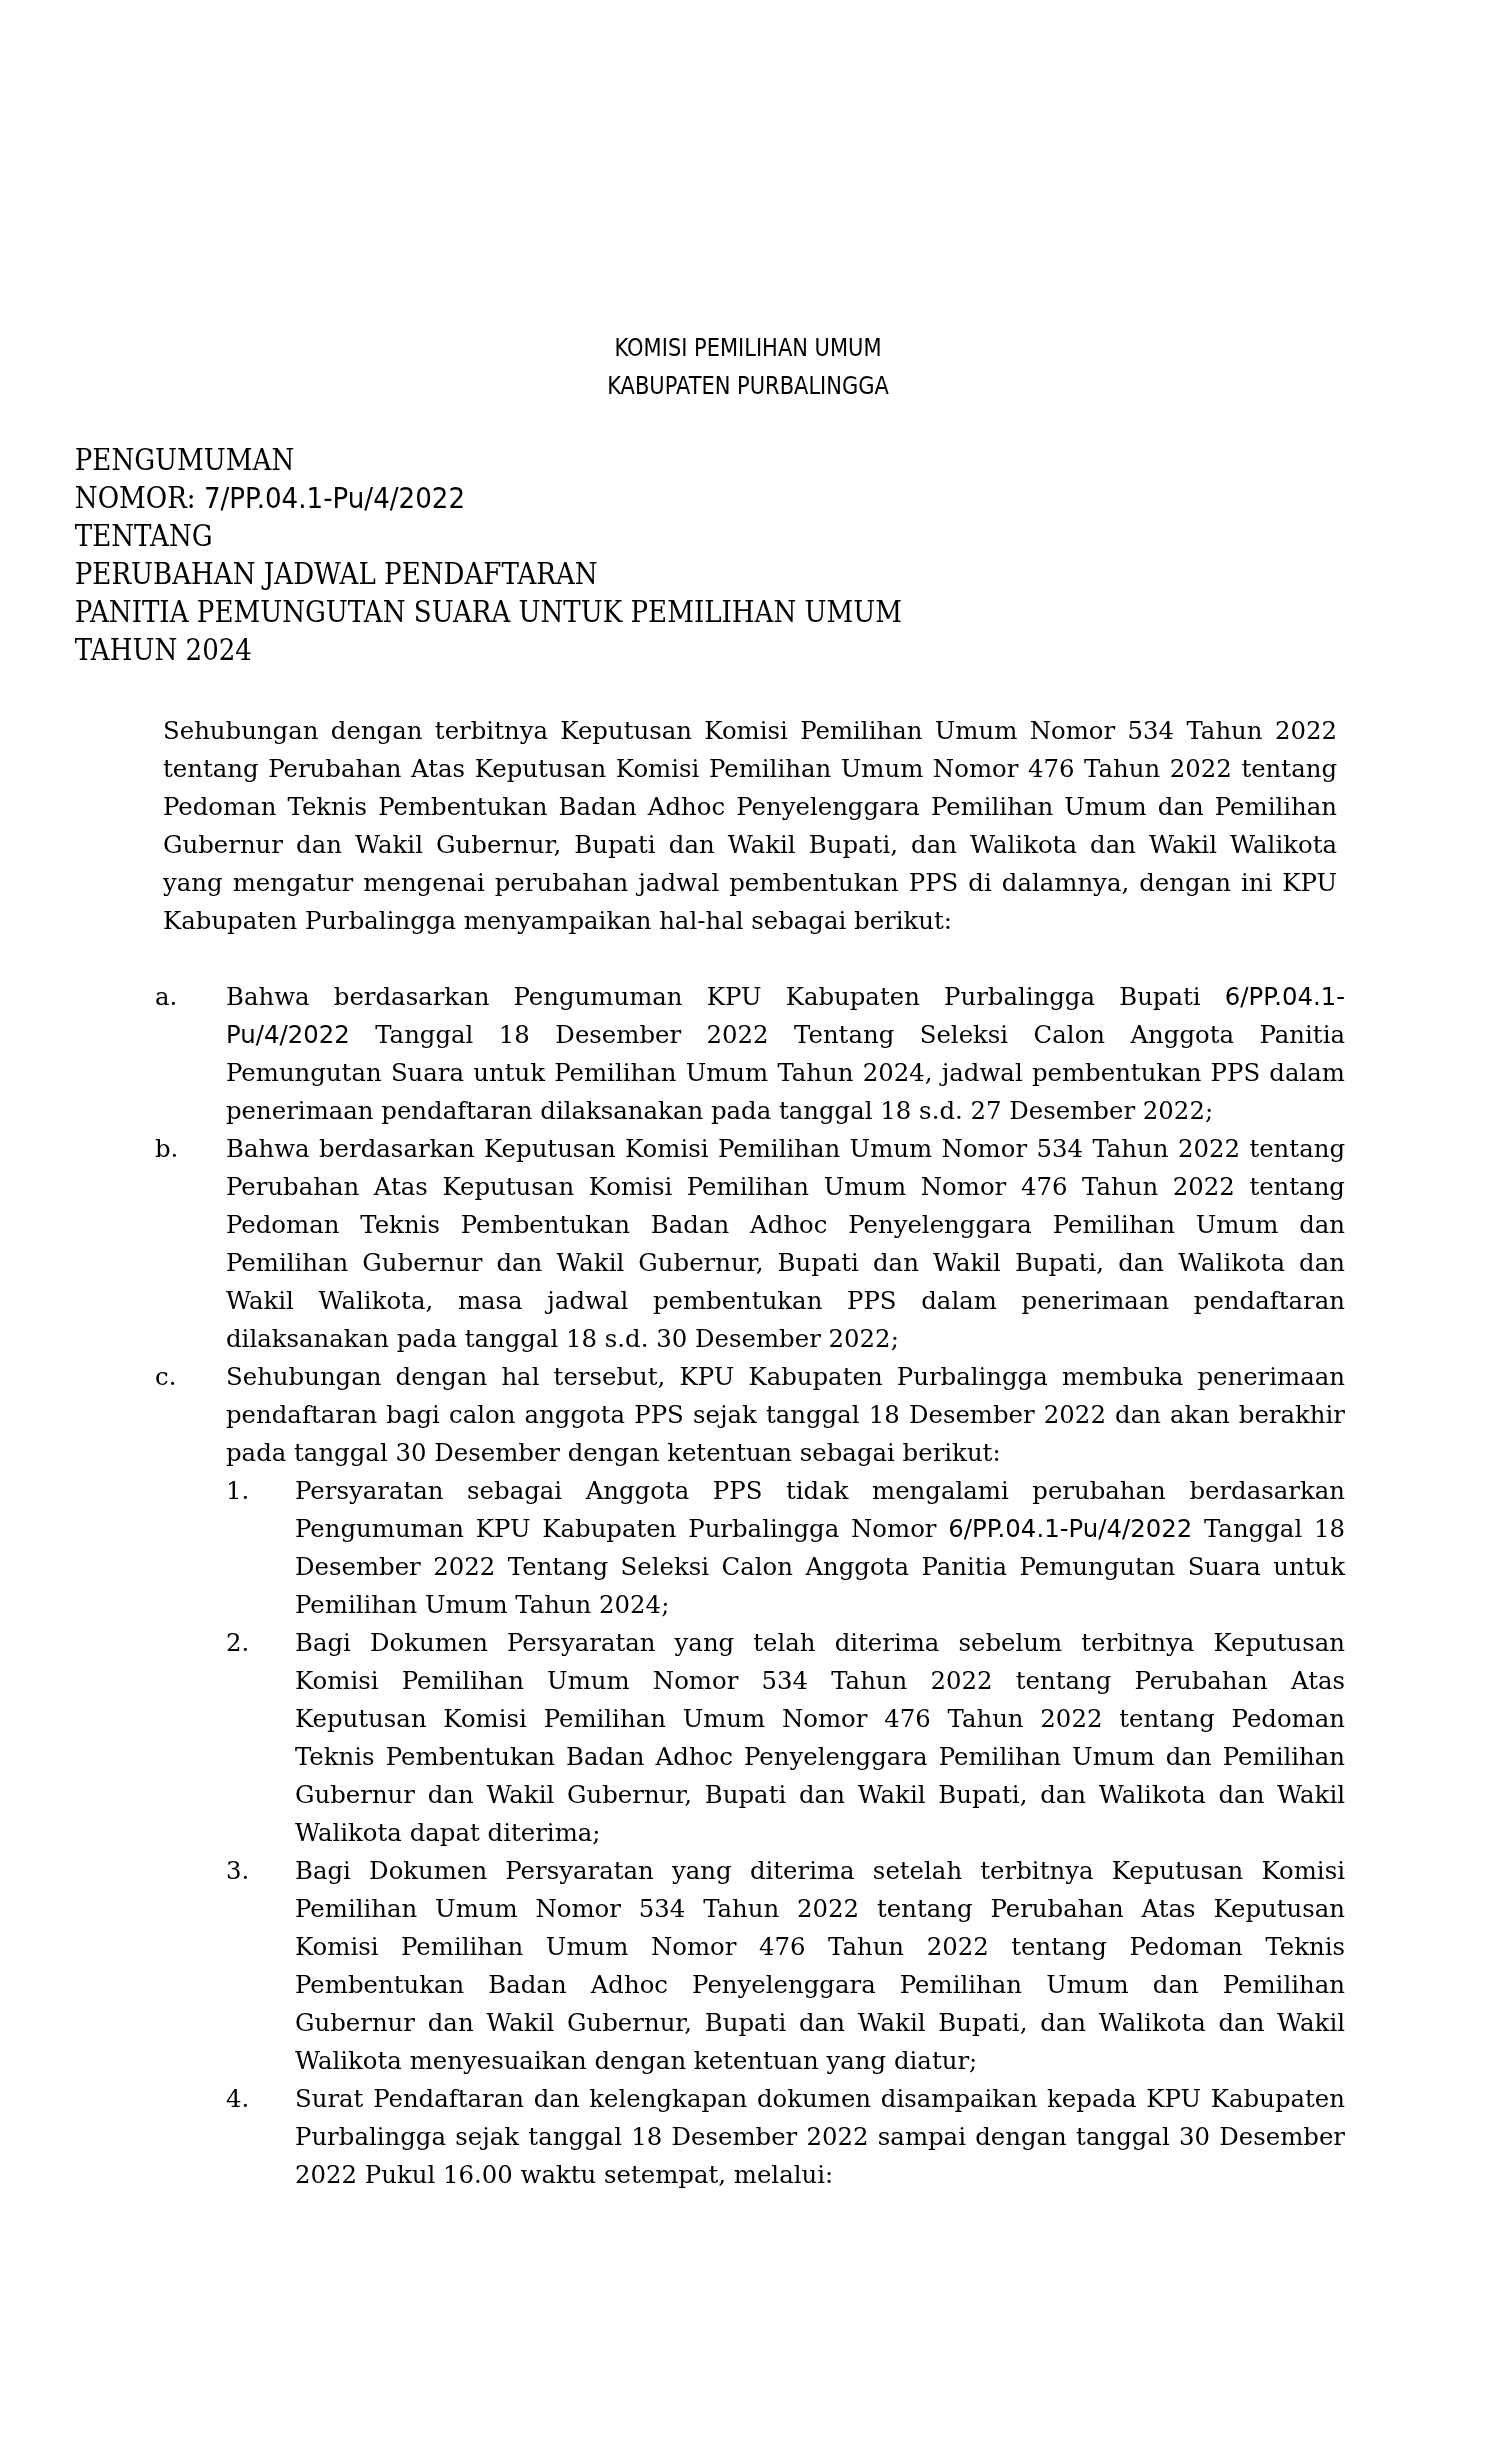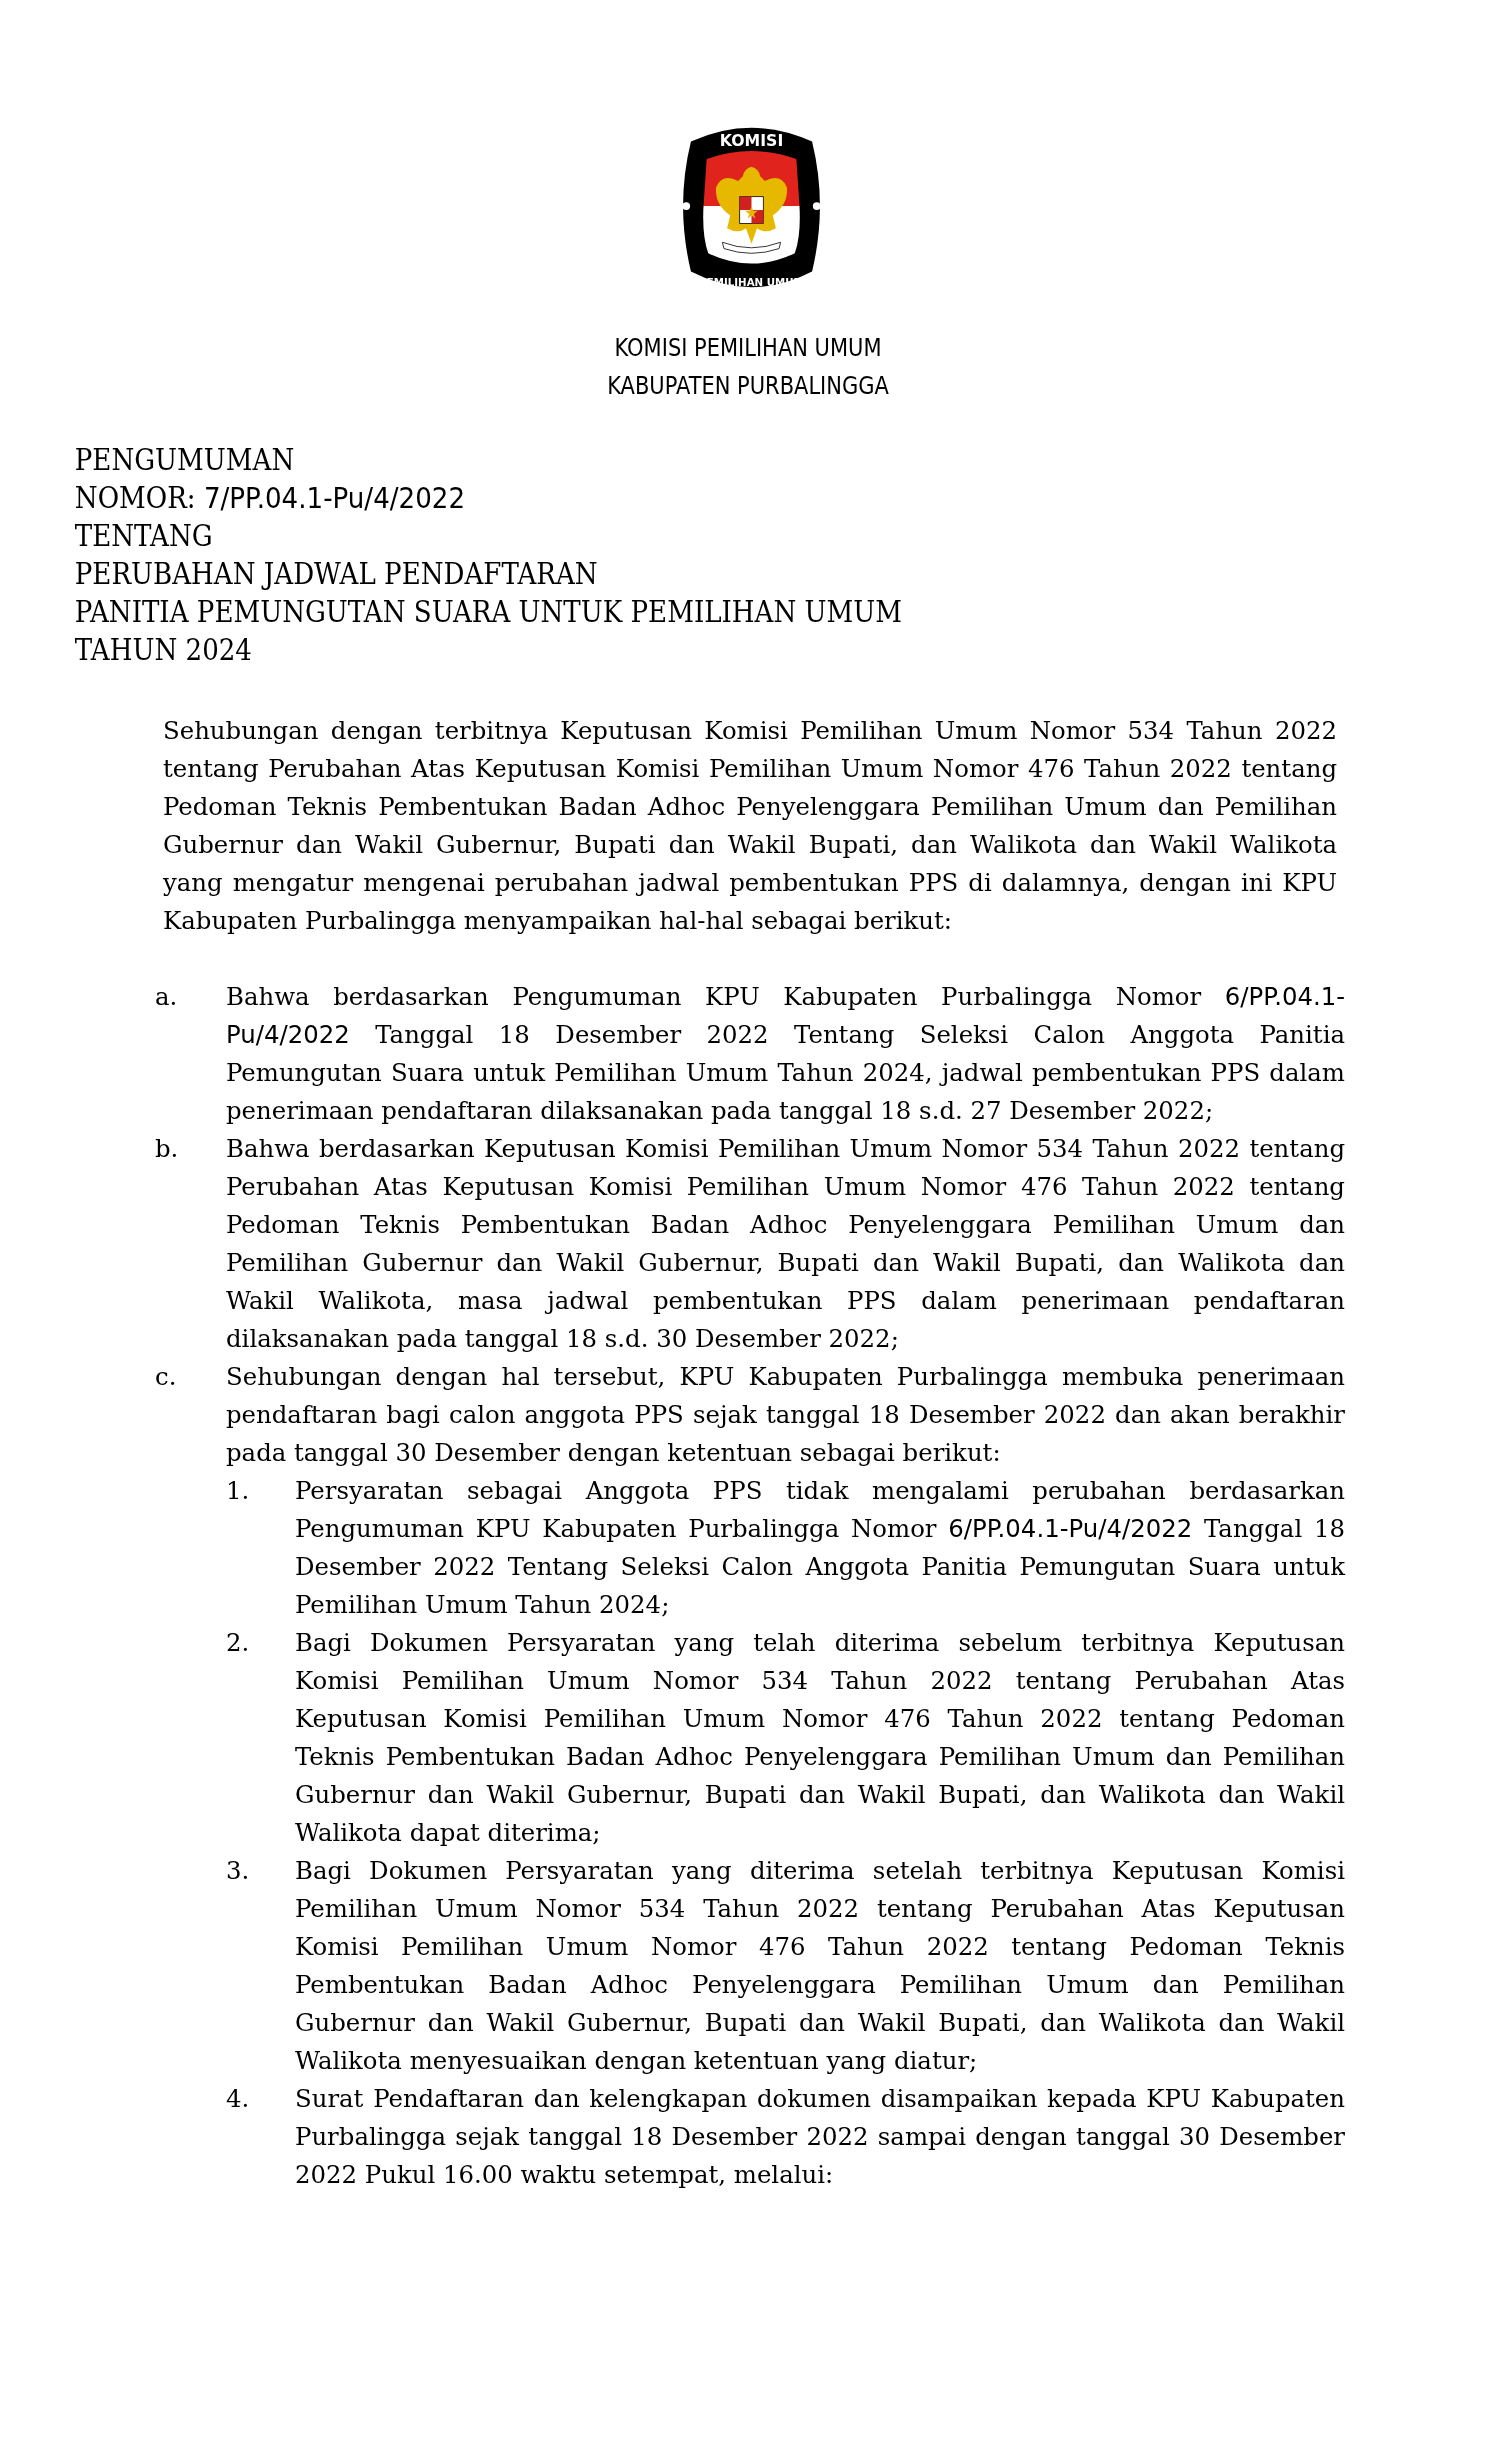--- a/index.html
+++ b/index.html
@@ -20,37 +20,20 @@
   .marker { position: absolute; left: 0; top: 0; }
   .sub { position: relative; padding-left: 69px; text-align: justify; }
   .sub .marker { left: 0; }
   .body span.code { font-size: 24.4px; }
 </style>
 </head>
 <body>
 
 <div class="page">
 
-  <div class="logo">
-    <svg width="153" height="177" viewBox="0 0 194 225">
-      <path d="M20 30 Q97 -5 174 30 Q194 112 174 195 Q97 235 20 195 Q0 112 20 30 Z" fill="#000"></path>
-      <path d="M40 52 Q97 32 154 52 L158 112 L36 112 Z" fill="#e0231d"></path>
-      <path d="M36 112 L158 112 Q160 150 152 172 Q97 198 42 172 Q34 150 36 112 Z" fill="#fff"></path>
-      <path d="M97 62 Q88 64 86 74 L80 80 Q60 70 52 88 Q50 110 70 124 L66 140 Q80 148 90 140 L97 160 L104 140 Q114 148 128 140 L124 124 Q144 110 142 88 Q134 70 114 80 L108 74 Q106 64 97 62 Z" fill="#e6b800"></path>
-      <rect x="82" y="100" width="30" height="34" fill="#fff" stroke="#000" stroke-width="1"></rect>
-      <rect x="82" y="100" width="15" height="17" fill="#d02020"></rect>
-      <rect x="97" y="117" width="15" height="17" fill="#d02020"></rect>
-      <polygon points="97,112 99,118 105,118 100,122 102,128 97,124 92,128 94,122 89,118 95,118" fill="#e6b800"></polygon>
-      <path d="M60 158 Q97 172 134 158 L132 166 Q97 178 62 166 Z" fill="#fff" stroke="#000" stroke-width="1"></path>
-      <circle cx="14" cy="112" r="5" fill="#fff"></circle>
-      <circle cx="180" cy="112" r="5" fill="#fff"></circle>
-      <text x="97" y="36" text-anchor="middle" fill="#fff" font-family="DejaVu Sans, sans-serif" font-weight="bold" font-size="20">KOMISI</text>
-      <text x="97" y="214" text-anchor="middle" fill="#fff" font-family="DejaVu Sans, sans-serif" font-weight="bold" font-size="13">PEMILIHAN UMUM</text>
-    </svg>
-  </div>
 
   <div class="org">
     <div>KOMISI PEMILIHAN UMUM</div>
     <div>KABUPATEN PURBALINGGA</div>
   </div>
 
   <div class="titleblock">
     <div>PENGUMUMAN</div>
     <div><span>NOMOR: </span><span class="code">7/PP.04.1-Pu/4/2022</span></div>
     <div>TENTANG</div>
@@ -58,21 +41,21 @@
     <div>PANITIA PEMUNGUTAN SUARA UNTUK PEMILIHAN UMUM</div>
     <div>TAHUN 2024</div>
   </div>
 
   <div class="body">
     <p class="para">Sehubungan dengan terbitnya Keputusan Komisi Pemilihan Umum Nomor 534 Tahun 2022 tentang Perubahan Atas Keputusan Komisi Pemilihan Umum Nomor 476 Tahun 2022 tentang Pedoman Teknis Pembentukan Badan Adhoc Penyelenggara Pemilihan Umum dan Pemilihan Gubernur dan Wakil Gubernur, Bupati dan Wakil Bupati, dan Walikota dan Wakil Walikota yang mengatur mengenai perubahan jadwal pembentukan PPS di dalamnya, dengan ini KPU Kabupaten Purbalingga menyampaikan hal-hal sebagai berikut:</p>
 
     <div class="list">
       <div class="item">
         <span class="marker">a.</span>
-        <span>Bahwa berdasarkan Pengumuman KPU Kabupaten Purbalingga Nomor </span><span class="code">6/PP.04.1-Pu/4/2022</span><span> Tanggal 18 Desember 2022 Tentang Seleksi Calon Anggota Panitia Pemungutan Suara untuk Pemilihan Umum Tahun 2024, jadwal pembentukan PPS dalam penerimaan pendaftaran dilaksanakan pada tanggal 18 s.d. 27 Desember 2022;</span>
+        <span>Bahwa berdasarkan Pengumuman KPU Kabupaten Purbalingga Bupati </span><span class="code">6/PP.04.1-Pu/4/2022</span><span> Tanggal 18 Desember 2022 Tentang Seleksi Calon Anggota Panitia Pemungutan Suara untuk Pemilihan Umum Tahun 2024, jadwal pembentukan PPS dalam penerimaan pendaftaran dilaksanakan pada tanggal 18 s.d. 27 Desember 2022;</span>
       </div>
       <div class="item">
         <span class="marker">b.</span>
         <span>Bahwa berdasarkan Keputusan Komisi Pemilihan Umum Nomor 534 Tahun 2022 tentang Perubahan Atas Keputusan Komisi Pemilihan Umum Nomor 476 Tahun 2022 tentang Pedoman Teknis Pembentukan Badan Adhoc Penyelenggara Pemilihan Umum dan Pemilihan Gubernur dan Wakil Gubernur, Bupati dan Wakil Bupati, dan Walikota dan Wakil Walikota, masa jadwal pembentukan PPS dalam penerimaan pendaftaran dilaksanakan pada tanggal 18 s.d. 30 Desember 2022;</span>
       </div>
       <div class="item">
         <span class="marker">c.</span>
         <span>Sehubungan dengan hal tersebut, KPU Kabupaten Purbalingga membuka penerimaan pendaftaran bagi calon anggota PPS sejak tanggal 18 Desember 2022 dan akan berakhir pada tanggal 30 Desember dengan ketentuan sebagai berikut:</span>
         <div class="sublist">
           <div class="sub">

